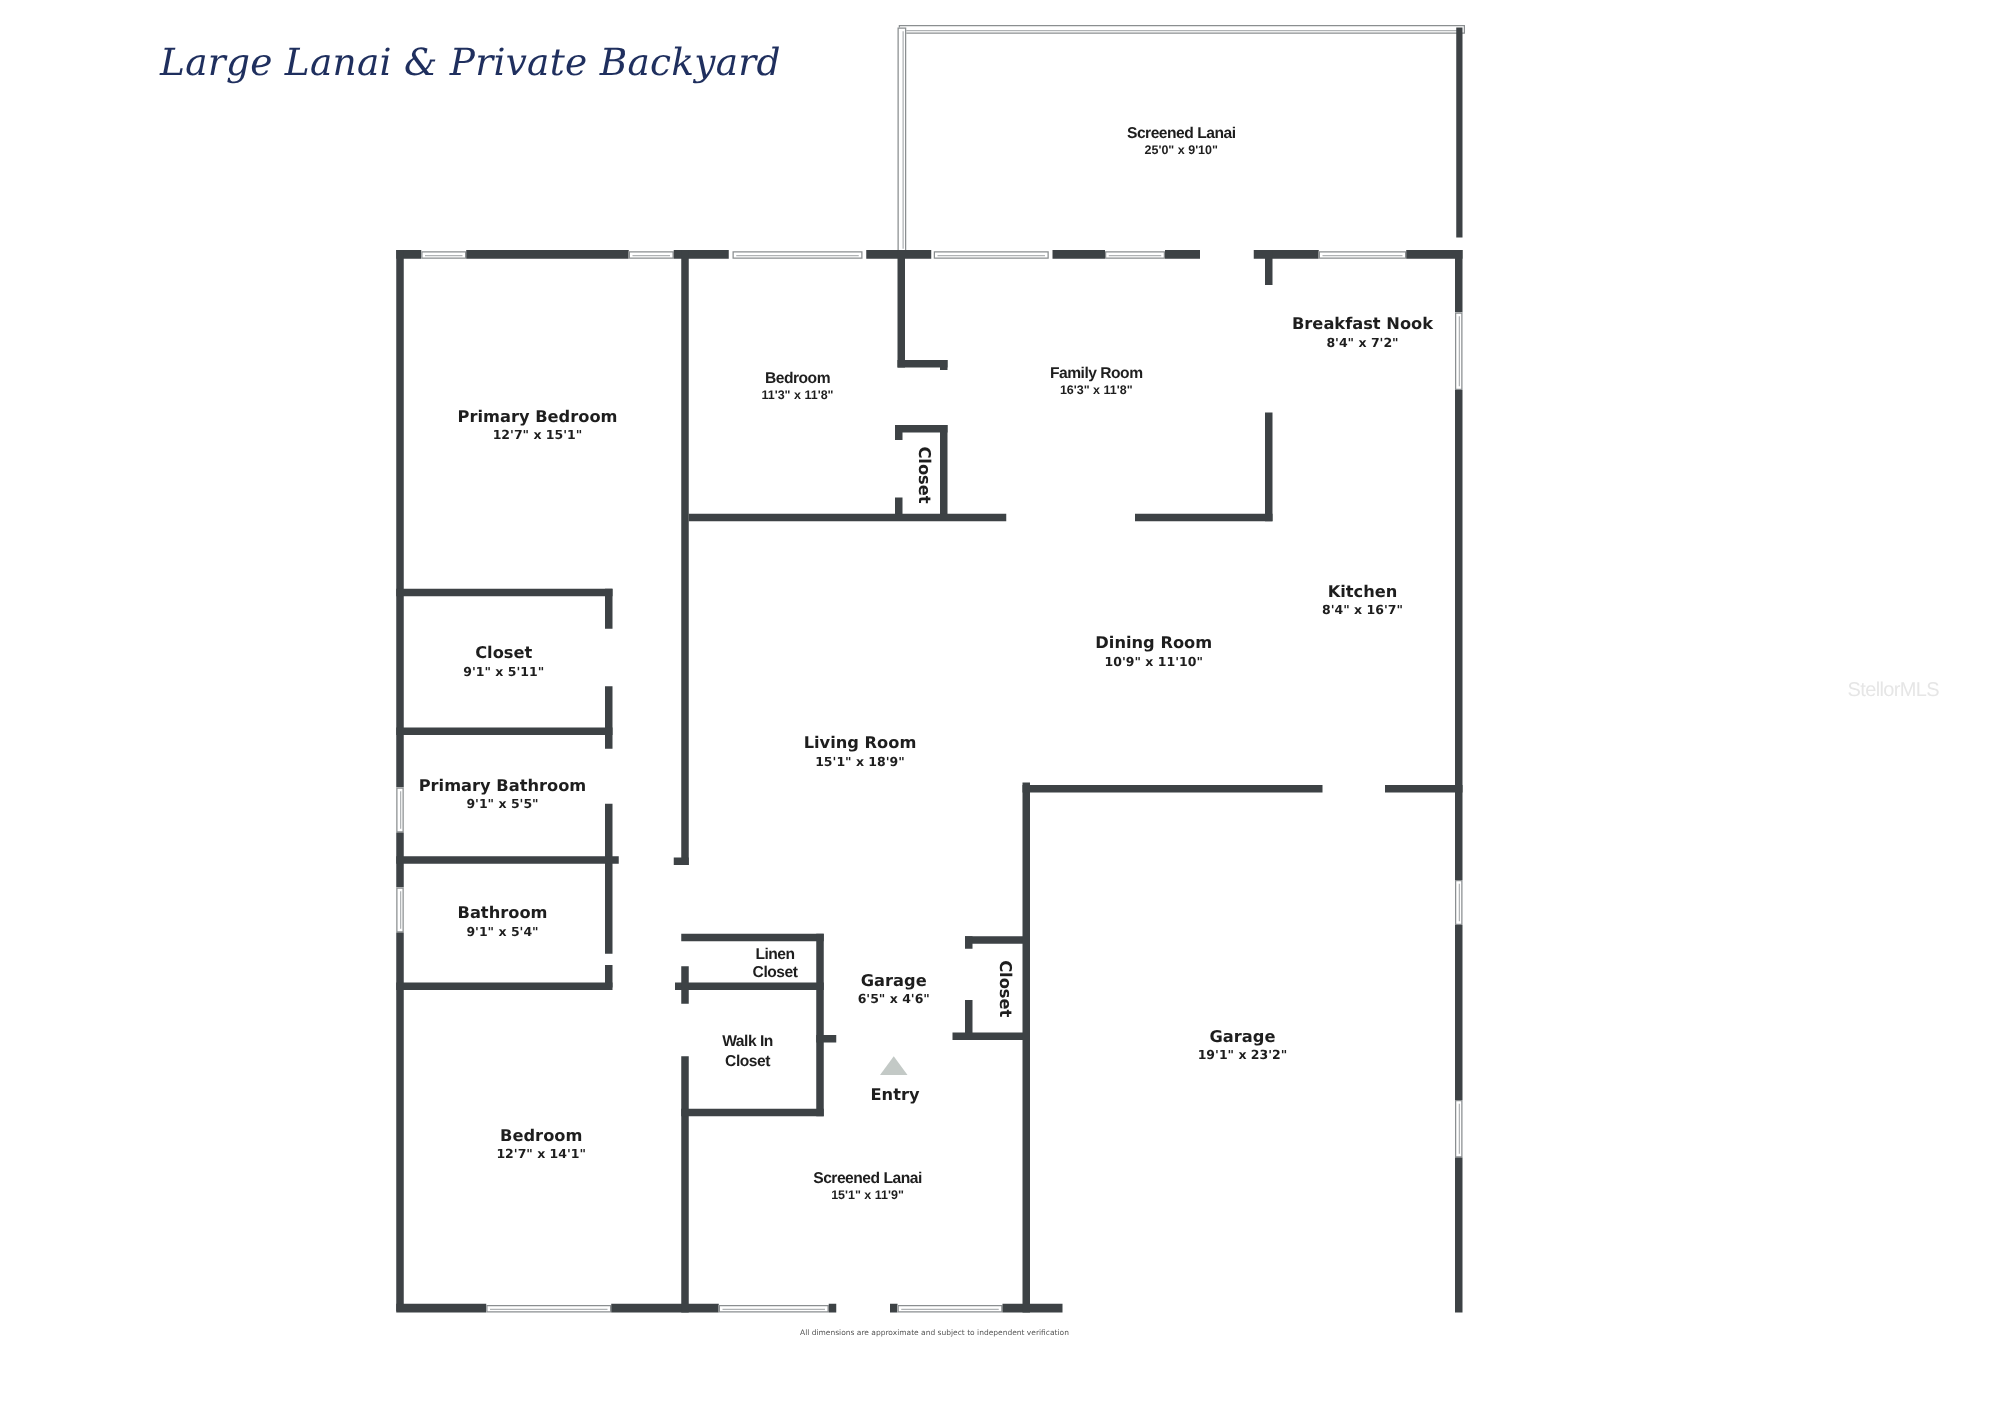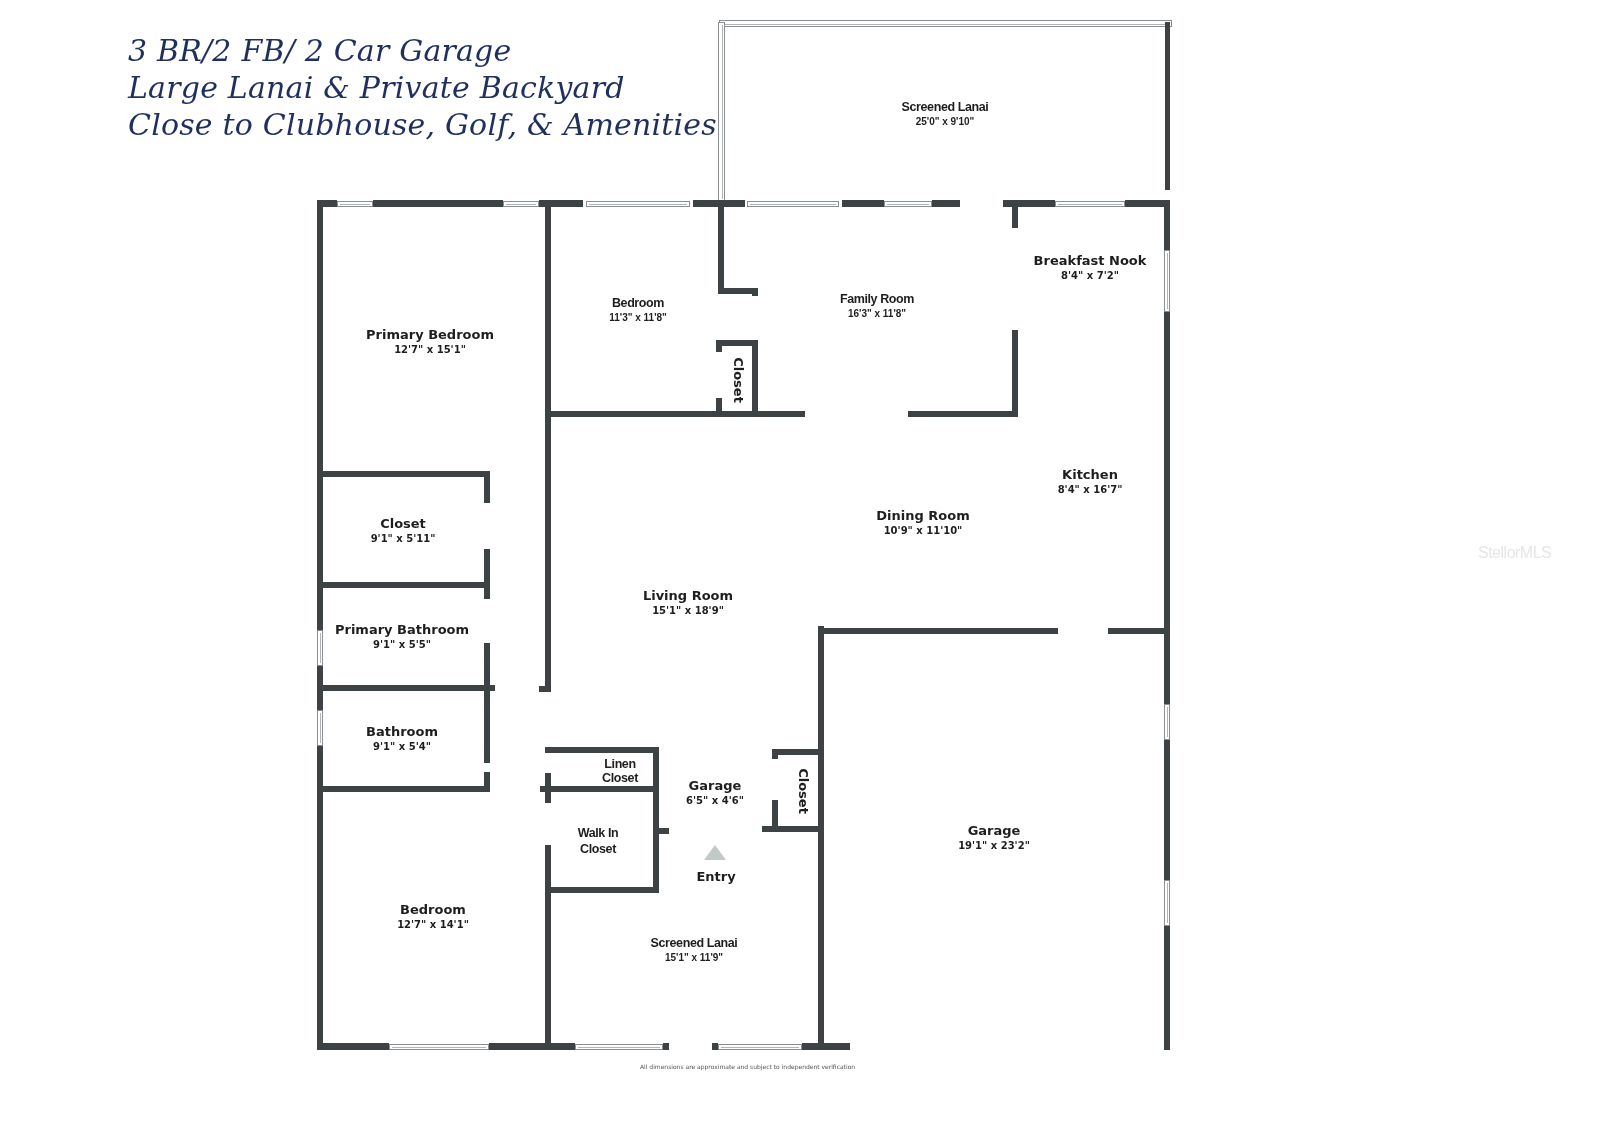--- a/index.html
+++ b/index.html
@@ -18,23 +18,21 @@
   .narrow .dim { font-family: "Liberation Sans", sans-serif; }
   .vert { transform: translate(-50%, -50%) rotate(90deg); }
   .entry-arrow { position: absolute; width: 0; height: 0; border-left: 11px solid transparent; border-right: 11px solid transparent; border-bottom: 15px solid #c3c9c6; }
   .disclaimer { position: absolute; left: 640px; top: 1063px; font-size: 6px; color: #555; white-space: nowrap; }
   .watermark { position: absolute; left: 1478px; top: 544px; font-size: 16px; color: #e6e6e6; font-family: "Liberation Sans", sans-serif; letter-spacing: -0.5px; }
 </style>
 </head>
 <body>
 
 <div class="headline">
-  <div>3 BR/2 FB/ 2 Car Garage</div>
   <div>Large Lanai &amp; Private Backyard</div>
-  <div>Close to Clubhouse, Golf, &amp; Amenities</div>
 </div>
 
 <div class="plan">
 
   <div class="win" style="left:719px;top:20px;width:453px;height:7px;"></div>
   <div class="win winv" style="left:718px;top:22px;width:7px;height:180px;"></div>
   <div class="wall" style="left:1165px;top:22px;width:5px;height:168px;"></div>
 
   <div class="wall" style="left:317px;top:200px;width:20px;height:7px;"></div>
   <div class="win" style="left:337px;top:201px;width:36px;height:6px;"></div>

